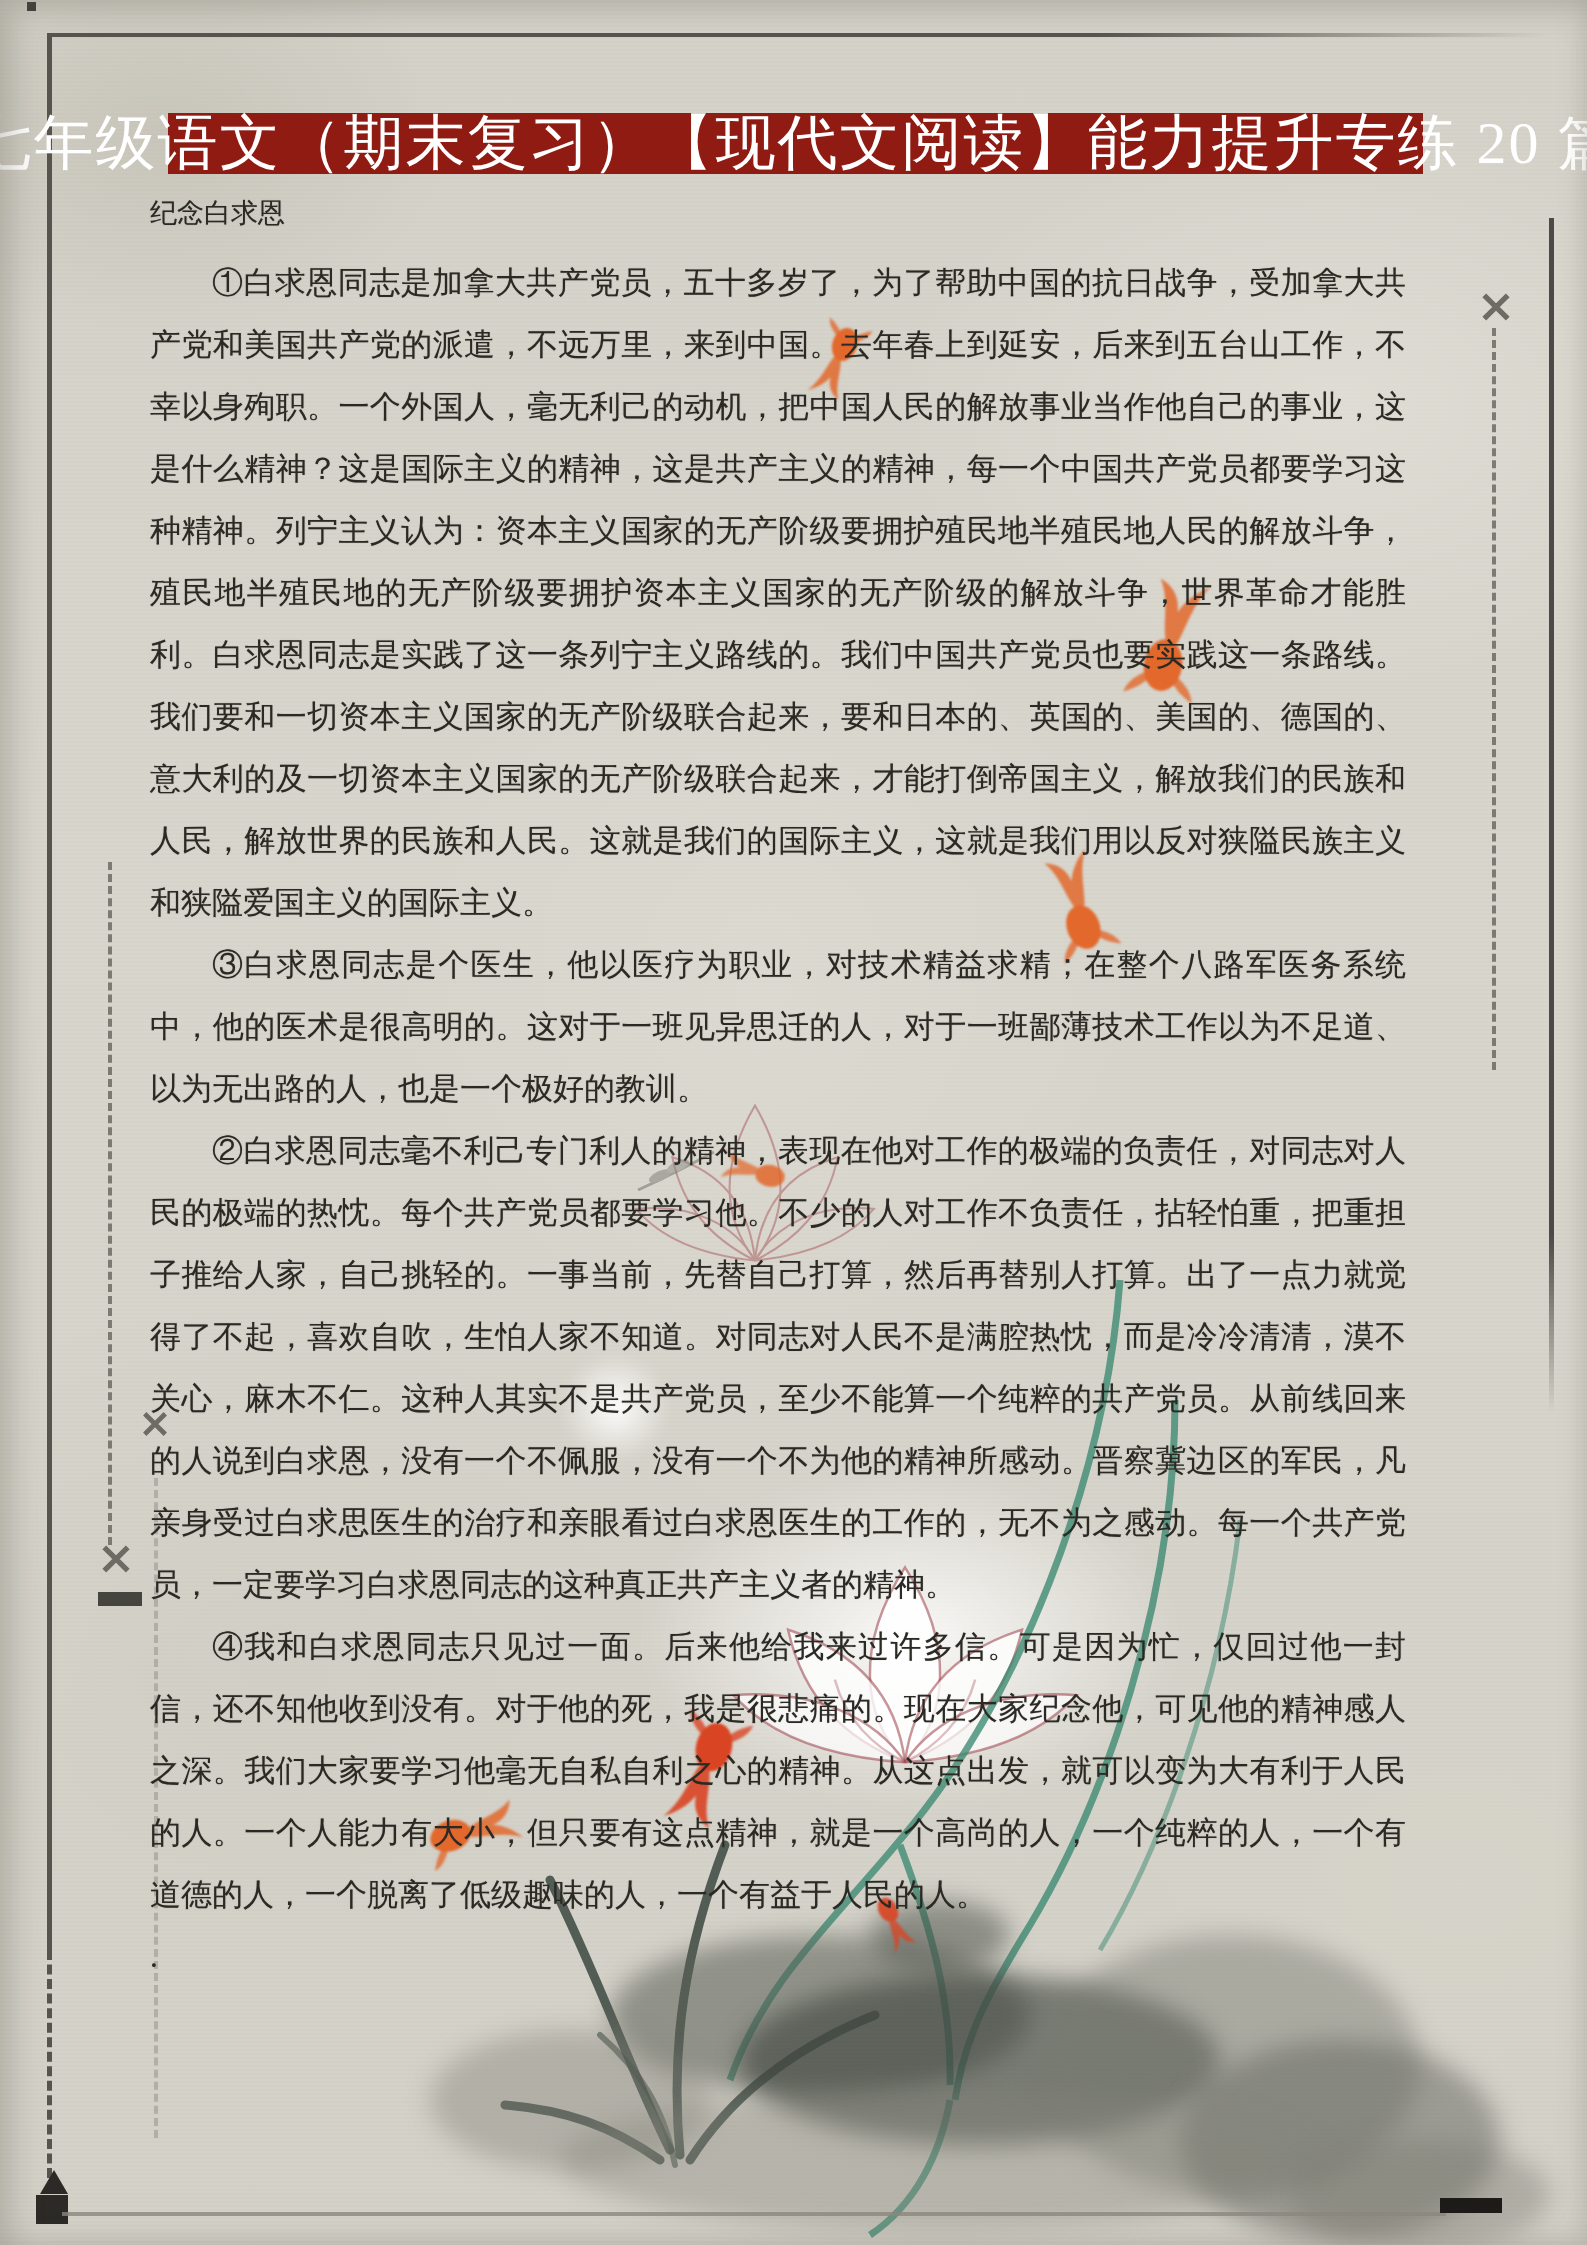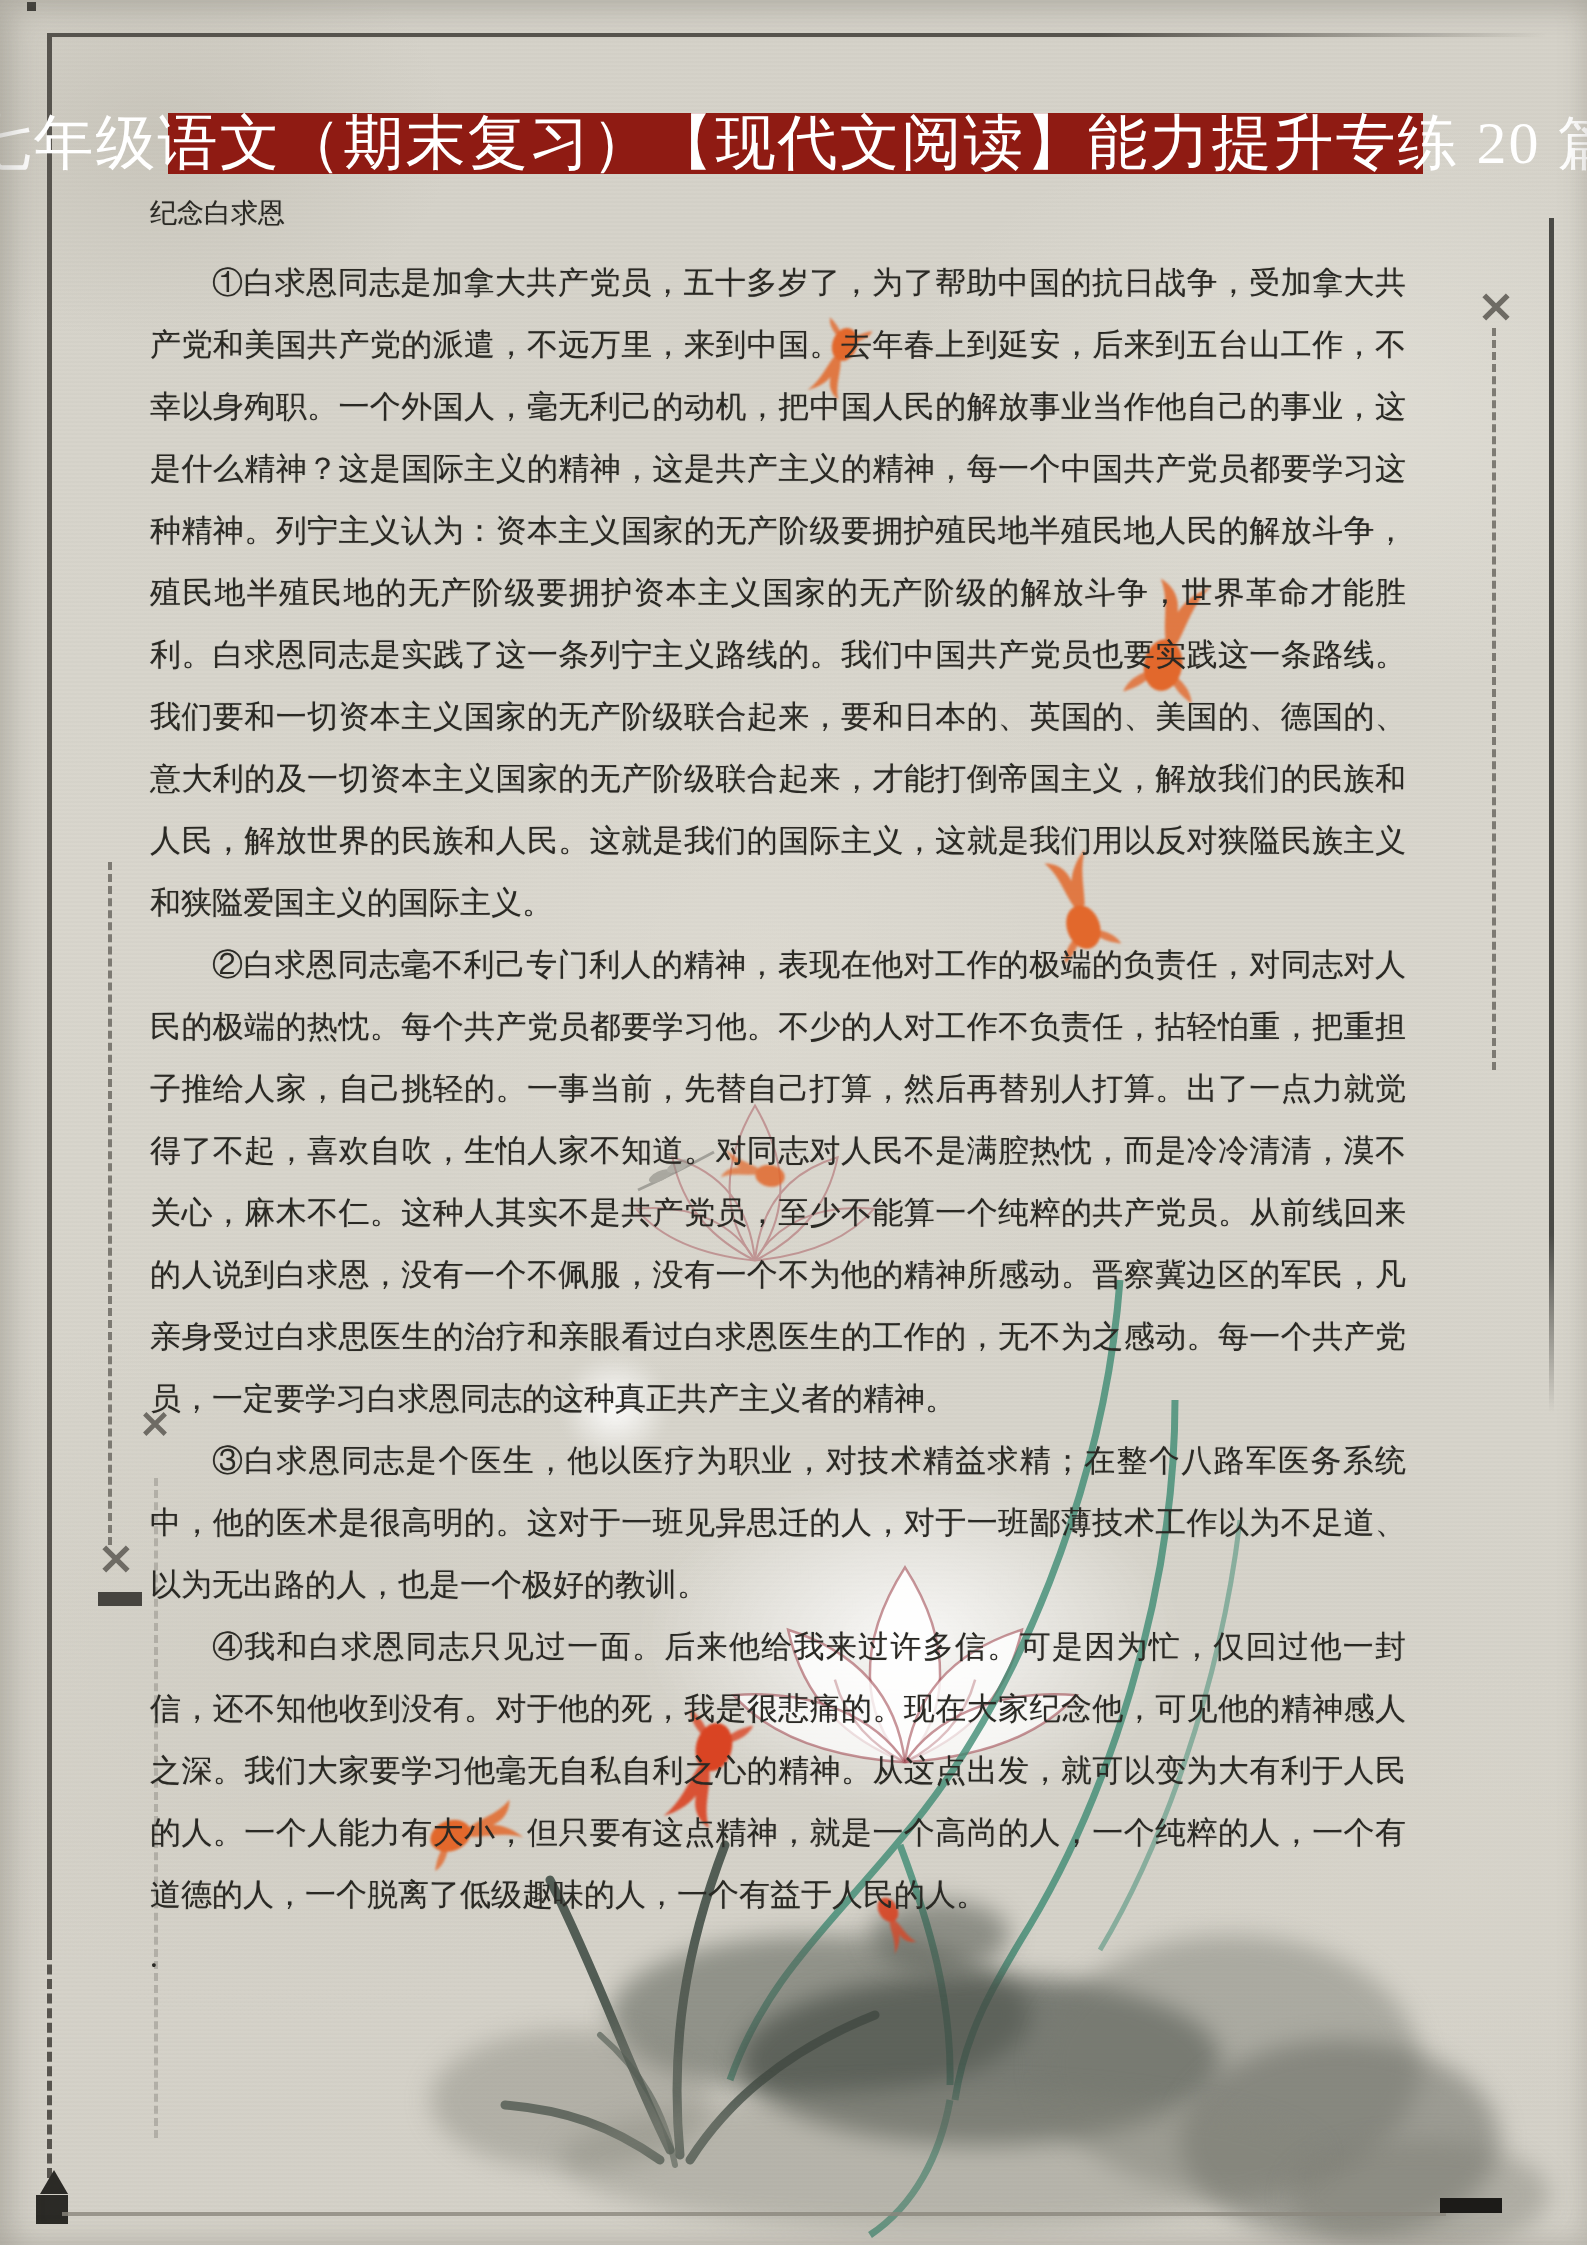--- a/index.html
+++ b/index.html
@@ -207,20 +207,20 @@
   <div class="bottom-rule"></div>
   <div class="br-bar"></div>
 
   <div class="banner">
     <span>七年级语文（期末复习）【现代文阅读】能力提升专练 20 篇</span>
   </div>
 
   <div class="content">
     <h2 class="art-title">纪念白求恩</h2>
     <p class="para first">①白求恩同志是加拿大共产党员，五十多岁了，为了帮助中国的抗日战争，受加拿大共产党和美国共产党的派遣，不远万里，来到中国。去年春上到延安，后来到五台山工作，不幸以身殉职。一个外国人，毫无利己的动机，把中国人民的解放事业当作他自己的事业，这是什么精神？这是国际主义的精神，这是共产主义的精神，每一个中国共产党员都要学习这种精神。列宁主义认为：资本主义国家的无产阶级要拥护殖民地半殖民地人民的解放斗争，殖民地半殖民地的无产阶级要拥护资本主义国家的无产阶级的解放斗争，世界革命才能胜利。白求恩同志是实践了这一条列宁主义路线的。我们中国共产党员也要实践这一条路线。我们要和一切资本主义国家的无产阶级联合起来，要和日本的、英国的、美国的、德国的、意大利的及一切资本主义国家的无产阶级联合起来，才能打倒帝国主义，解放我们的民族和人民，解放世界的民族和人民。这就是我们的国际主义，这就是我们用以反对狭隘民族主义和狭隘爱国主义的国际主义。</p>
+    <p class="para">③白求恩同志是个医生，他以医疗为职业，对技术精益求精；在整个八路军医务系统中，他的医术是很高明的。这对于一班见异思迁的人，对于一班鄙薄技术工作以为不足道、以为无出路的人，也是一个极好的教训。</p>
     <p class="para">②白求恩同志毫不利己专门利人的精神，表现在他对工作的极端的负责任，对同志对人民的极端的热忱。每个共产党员都要学习他。不少的人对工作不负责任，拈轻怕重，把重担子推给人家，自己挑轻的。一事当前，先替自己打算，然后再替别人打算。出了一点力就觉得了不起，喜欢自吹，生怕人家不知道。对同志对人民不是满腔热忱，而是冷冷清清，漠不关心，麻木不仁。这种人其实不是共产党员，至少不能算一个纯粹的共产党员。从前线回来的人说到白求恩，没有一个不佩服，没有一个不为他的精神所感动。晋察冀边区的军民，凡亲身受过白求思医生的治疗和亲眼看过白求恩医生的工作的，无不为之感动。每一个共产党员，一定要学习白求恩同志的这种真正共产主义者的精神。</p>
-    <p class="para">③白求恩同志是个医生，他以医疗为职业，对技术精益求精；在整个八路军医务系统中，他的医术是很高明的。这对于一班见异思迁的人，对于一班鄙薄技术工作以为不足道、以为无出路的人，也是一个极好的教训。</p>
     <p class="para">④我和白求恩同志只见过一面。后来他给我来过许多信。可是因为忙，仅回过他一封信，还不知他收到没有。对于他的死，我是很悲痛的。现在大家纪念他，可见他的精神感人之深。我们大家要学习他毫无自私自利之心的精神。从这点出发，就可以变为大有利于人民的人。一个人能力有大小，但只要有这点精神，就是一个高尚的人，一个纯粹的人，一个有道德的人，一个脱离了低级趣味的人，一个有益于人民的人。</p>
     <div class="trail">.</div>
   </div>
 
   <div class="edge-shade"></div>
 </div>
 
 </body></html>

